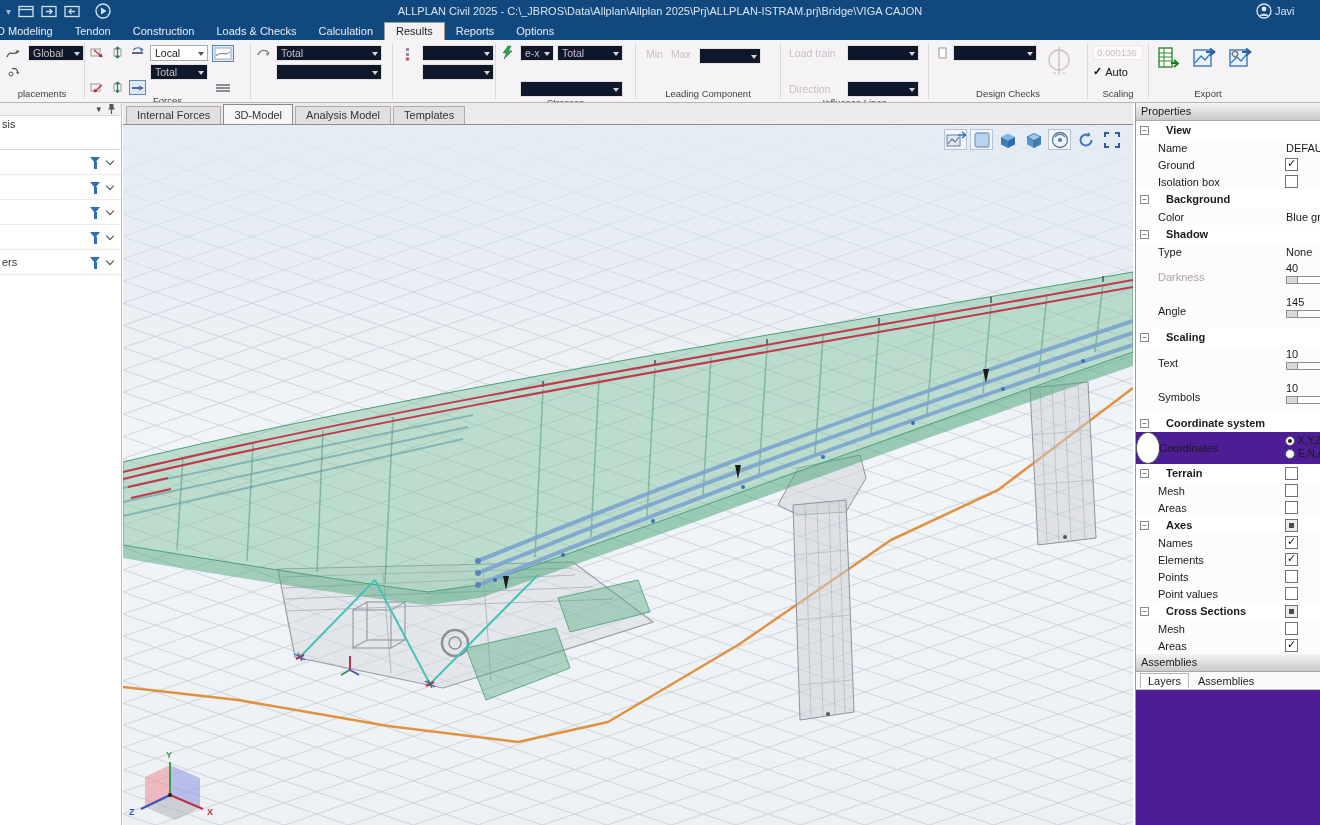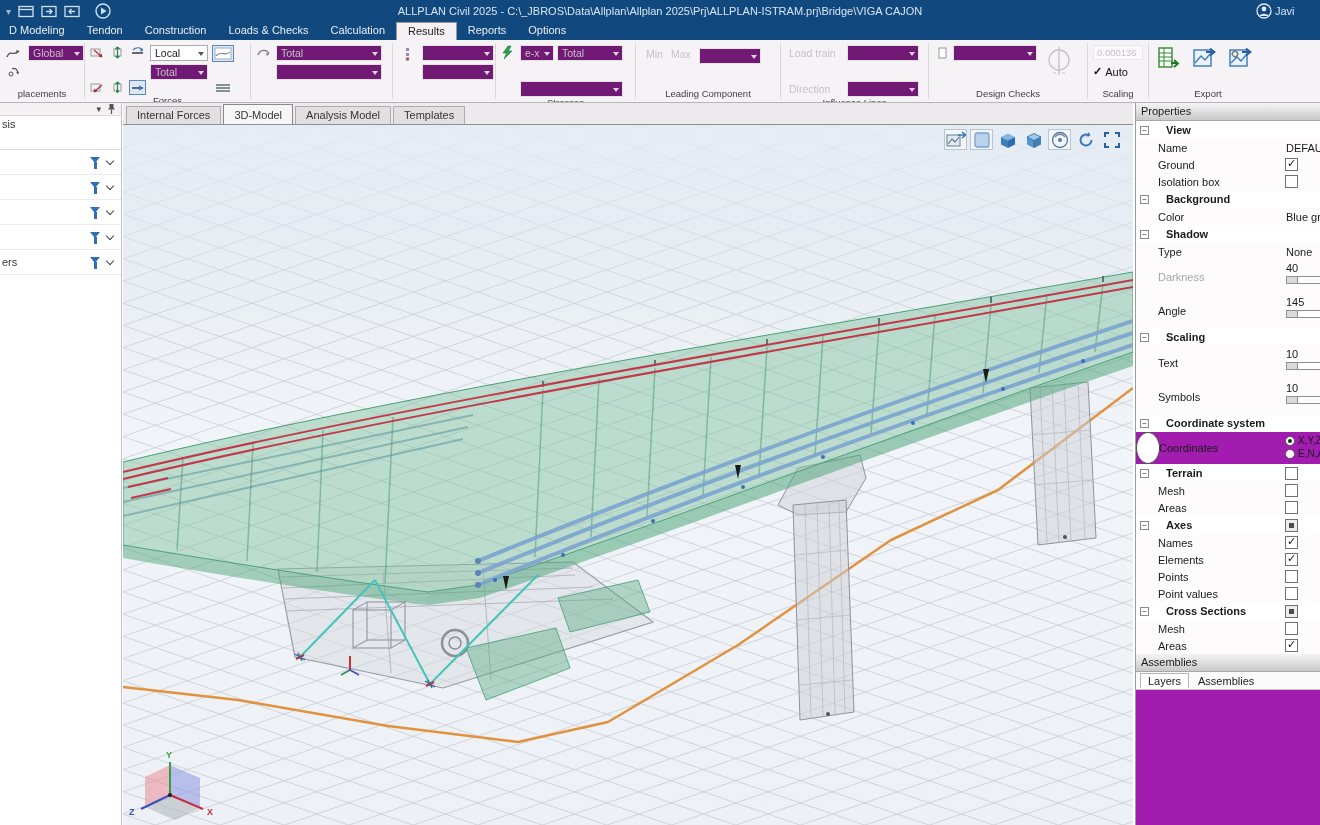--- a/index.html
+++ b/index.html
@@ -8,40 +8,40 @@
 
   
   .titlebar { position:absolute; left:0; top:0; width:1320px; height:22px; background:#11497f; display:flex; align-items:center; }
   .qa { display:flex; align-items:center; gap:6px; padding-left:6px; }
   .qa .caret { color:#9db8d8; font-size:10px; }
   .qa-btn { width:17px; height:14px; display:flex; align-items:center; justify-content:center; }
   .title-text { position:absolute; left:0; right:0; text-align:center; color:#d8e4f2; font-size:11px; pointer-events:none; white-space:nowrap; }
   .userchip { position:absolute; right:2px; top:0; height:22px; display:flex; align-items:center; gap:3px; color:#d8e4f2; font-size:11px; overflow:hidden; width:62px; }
 
   
-  .tabrow { position:absolute; left:0; top:22px; width:1320px; height:18px; background:#11497f; display:flex; align-items:flex-start; padding-left:12px; }
+  .tabrow { position:absolute; left:0; top:22px; width:1320px; height:18px; background:#11497f; display:flex; align-items:center; padding-left:0; }
   .rtab { color:#e8eef6; font-size:11px; padding:2px 11px 3px 11px; white-space:nowrap; cursor:default; }
   .rtab.active { background:#f3f1f3; color:#222; border:1px solid #9a9a9a; border-bottom:none; }
   .rtab:first-child { margin-left:-14px; }
 
   
   .ribbon { position:absolute; left:0; top:40px; width:1320px; height:63px; background:#f5f3f5; border-bottom:1px solid #b9b5b7; display:flex; }
   .rgroup { position:relative; height:100%; display:flex; flex-direction:column; }
   .rg-content { flex:1; display:flex; align-items:flex-start; padding-top:5px; gap:4px; }
   .rg-label { height:14px; text-align:center; font-size:9.5px; color:#3f3f3f; white-space:nowrap; overflow:hidden; }
   .rsep { width:1px; background:#dcd8da; margin:3px 0; }
   .icol { display:flex; flex-direction:column; gap:4px; padding:1px 2px; }
   .irow2 { display:flex; flex-direction:column; gap:20px; }
   .ibar { display:flex; gap:3px; }
   .ricon { width:17px; height:15px; display:flex; align-items:center; justify-content:center; }
   .ricon.sel { border:1px solid #5a87b8; background:#dce8f4; }
   .ddcol { display:flex; flex-direction:column; gap:3px; }
   .dd { position:relative; height:16px; border:1px solid #ababab; background:#fff; font-size:10.5px; color:#1a1a1a; padding:1px 14px 0 4px; white-space:nowrap; overflow:hidden; }
   .dd::after { content:""; position:absolute; right:3px; top:6px; border-left:3.5px solid transparent; border-right:3.5px solid transparent; border-top:4px solid #555; }
-  .dd.disabled { border-color:#e6e0e3; background:#701a75; color:#c9bfc6; }
+  .dd.disabled { border-color:#e6e0e3; background:#0f172a; color:#c9bfc6; }
   .dd.disabled::after { border-top-color:#ddd5d9; }
   .rlab-dis { font-size:10.5px; color:#c9bfc6; white-space:nowrap; }
   .valbox { width:50px; height:15px; border:1px solid #ece6e9; background:#fbf9fa; color:#c9bfc6; font-size:9.5px; text-align:left; padding:1px 3px; }
   .autorow { display:flex; align-items:center; gap:3px; font-size:11px; color:#111; }
   .autorow .chk { font-weight:bold; font-size:11px; }
   .xbtn { width:28px; height:27px; display:flex; align-items:center; justify-content:center; }
 
   
   .leftpanel { position:absolute; left:0; top:103px; width:122px; height:722px; background:#fff; border-right:1px solid #c3bfc1; }
   .lp-head { height:13px; background:#f3f1f2; border-bottom:1px solid #dedadc; display:flex; justify-content:flex-end; align-items:center; gap:6px; padding-right:5px; }
@@ -57,21 +57,21 @@
   .vtabs { height:22px; background:#eceaec; border-bottom:1px solid #8f8f8f; display:flex; align-items:flex-end; padding-left:3px; }
   .vtab { font-size:11px; color:#333; background:#e2dfe1; border:1px solid #b0acae; border-bottom:none; padding:2px 10px 3px 10px; margin-right:2px; margin-top:4px; white-space:nowrap; }
   .vtab.active { background:#f7f6f7; border-color:#8a8a8a; padding-top:4px; font-size:11px; }
   .viewport { position:absolute; left:0; top:22px; width:1010px; height:700px; overflow:hidden; background:#eef1f5; }
   .viewport svg.scene { position:absolute; left:0; top:0; }
   .vtoolbar { position:absolute; right:10px; top:4px; display:flex; gap:3px; align-items:center; z-index:5; }
   .vt-ic { width:23px; height:21px; display:flex; align-items:center; justify-content:center; background:transparent; border:1px solid transparent; }
   .vt-ic.boxed { border-color:#b8c4d2; background:#f2f6fa; }
 
   
-  .rightpanel { position:absolute; left:1135px; top:103px; width:185px; height:722px; background:#a21caf; border-left:1px solid #9a9a9a; overflow:hidden; }
+  .rightpanel { position:absolute; left:1135px; top:103px; width:185px; height:722px; background:#4c1d95; border-left:1px solid #9a9a9a; overflow:hidden; }
   .phead { height:18px; background:linear-gradient(#f4f4f4,#c9c9c9); border-bottom:1px solid #a8a8a8; font-size:11px; color:#1a1a1a; padding:2px 0 0 5px; }
   .prow { position:relative; display:flex; align-items:center; font-size:11px; color:#1a1a1a; background:#fdfbfc; }
   .prow { height:17px; padding-left:22px; }
   .prow.sect { height:18px; padding-left:4px; gap:5px; background:#fff; }
   .prow.sect .plab { font-weight:bold;margin-left:12px; }
   .prow.slider { height:34px; }
   .prow.radio { height:32px; }
   .prow.disabled .plab, .prow.disabled .pval { color:#aba3a7; }
   .plab { white-space:nowrap; }
   .exp { width:9px; height:9px; border:1px solid #8a8a8a; background:#fff; font-size:8px; line-height:7px; text-align:center; color:#333; flex:none; }

